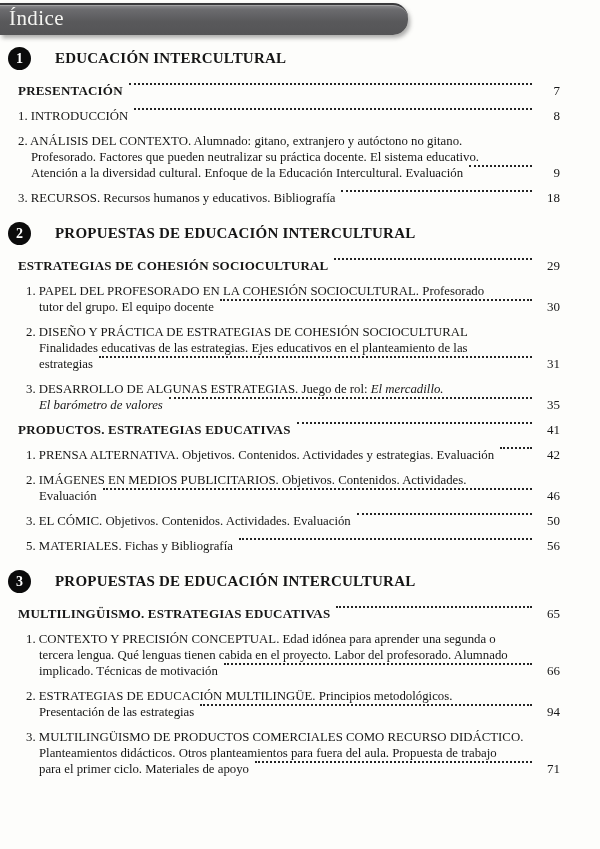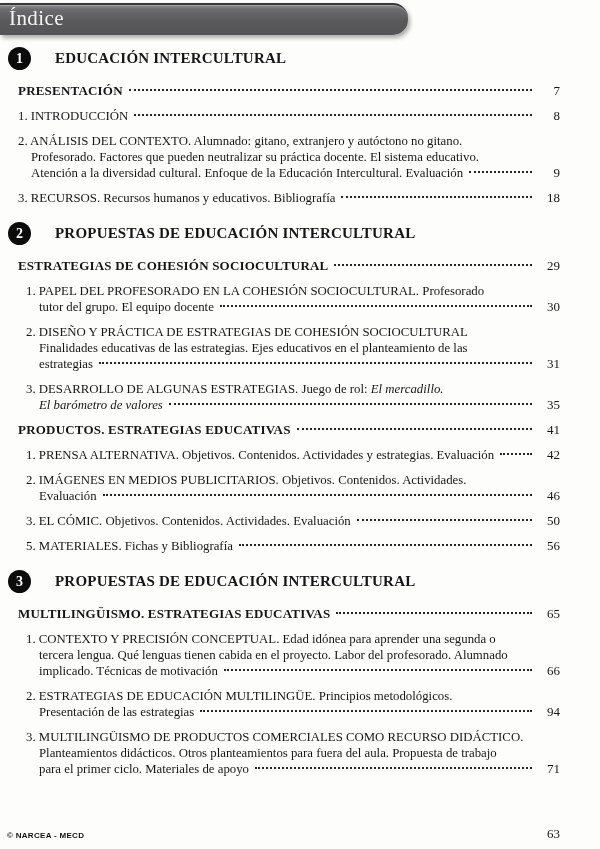--- a/index.html
+++ b/index.html
@@ -28,21 +28,21 @@
     font-weight:bold;font-size:14px;display:flex;align-items:center;justify-content:center;
     flex:0 0 23px;
   }
   .section-title{font-weight:bold;font-size:15px;margin-left:24px;letter-spacing:.2px;white-space:nowrap;}
   .toc-entry{margin-bottom:9px;font-size:12.8px;line-height:16px;}
   .toc-entry.hdr{font-size:13px;}
   .toc-entry.hdr .entry-text{font-weight:bold;letter-spacing:.2px;}
   .toc-entry.lvl1{margin-left:8px;}
   .toc-line{white-space:nowrap;overflow:hidden;}
   .toc-line.cont{padding-left:13px;}
-  .toc-line.leadline{display:flex;align-items:center;}
+  .toc-line.leadline{display:flex;align-items:flex-start;}
   .entry-text{flex:0 1 auto;}
   .entry-text .it{font-style:italic;}
   .dotted-leader{flex:1 1 auto;min-width:10px;border-bottom:2px dotted #242424;margin:0 2px 3px 6px;}
   .page-number{flex:0 0 26px;text-align:right;font-size:13px;}
   
   .footer{margin-top:auto;display:flex;align-items:baseline;justify-content:space-between;padding:0 40px 7px 7px;}
   .footer-left{font-family:"Liberation Sans",sans-serif;font-weight:bold;font-size:8px;letter-spacing:.3px;color:#111;}
   .footer-right{font-size:13px;width:26px;text-align:right;}
 </style>
 </head>
@@ -198,17 +198,13 @@
           <div class="toc-line cont"><span class="entry-text"><span>Planteamientos didácticos. Otros planteamientos para fuera del aula. Propuesta de trabajo</span></span></div>
           <div class="toc-line cont leadline">
             <span class="entry-text"><span>para el primer ciclo. Materiales de apoyo</span></span>
             <span class="dotted-leader"></span>
             <span class="page-number">71</span>
           </div>
         </div>
       </div>
     </div>
 
-  <div class="footer">
-    <span class="footer-left">© NARCEA - MECD</span>
-    <span class="footer-right">63</span>
-  </div>
 </div>
 
 </body></html>

